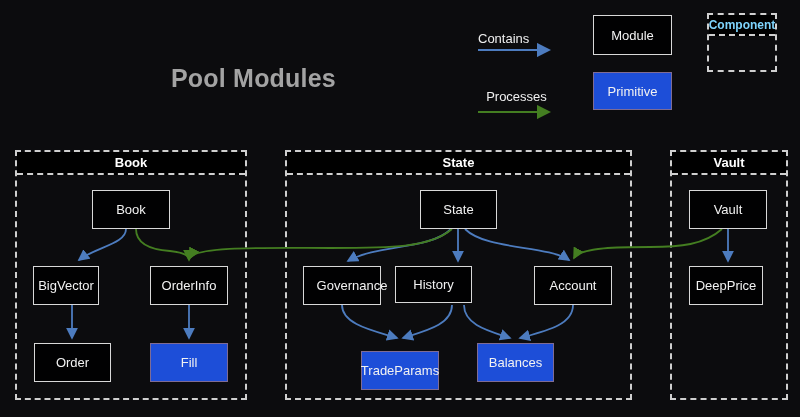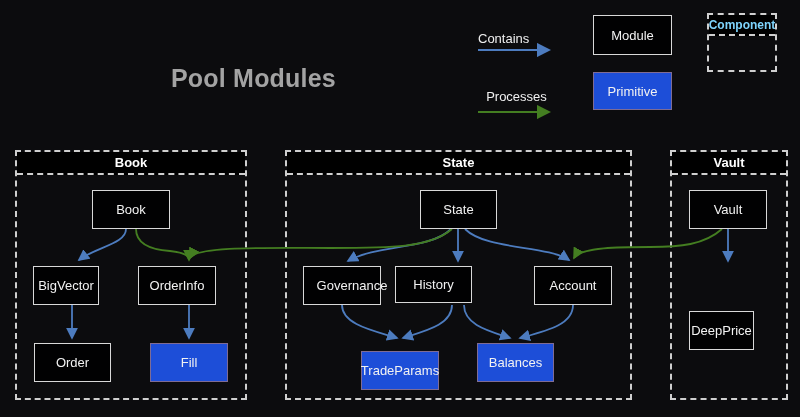--- a/index.html
+++ b/index.html
@@ -100,24 +100,24 @@
       <div class="container-header">Book</div>
     </div>
     <div class="container" style="left: 285px; top: 150px; width: 347px; height: 250px;">
       <div class="container-header">State</div>
     </div>
     <div class="container" style="left: 670px; top: 150px; width: 118px; height: 250px;">
       <div class="container-header">Vault</div>
     </div>
     <div class="node module" style="left: 92px; top: 190px; width: 78px; height: 39px;">Book</div>
     <div class="node module" style="left: 33px; top: 266px; width: 66px; height: 39px;">BigVector</div>
-    <div class="node module" style="left: 138px; top: 266px; width: 78px; height: 39px;">OrderInfo</div>
+    <div class="node module" style="left: 150px; top: 266px; width: 78px; height: 39px;">OrderInfo</div>
     <div class="node module" style="left: 34px; top: 343px; width: 77px; height: 39px;">Order</div>
     <div class="node primitive" style="left: 150px; top: 343px; width: 78px; height: 39px;">Fill</div>
     <div class="node module" style="left: 420px; top: 190px; width: 77px; height: 39px;">State</div>
     <div class="node module" style="left: 303px; top: 266px; width: 78px; height: 39px; padding-left: 20px;">Governance</div>
     <div class="node module" style="left: 395px; top: 266px; width: 77px; height: 37px;">History</div>
     <div class="node module" style="left: 534px; top: 266px; width: 78px; height: 39px;">Account</div>
     <div class="node primitive" style="left: 361px; top: 343px; width: 78px; height: 39px; margin-top: 8px;">TradeParams</div>
     <div class="node primitive" style="left: 477px; top: 343px; width: 77px; height: 39px;">Balances</div>
     <div class="node module" style="left: 689px; top: 190px; width: 78px; height: 39px;">Vault</div>
-    <div class="node module" style="left: 689px; top: 266px; width: 65px; height: 39px; margin-top: 45px;">DeepPrice</div>
+    <div class="node module" style="left: 689px; top: 266px; width: 74px; height: 39px;">DeepPrice</div>
   </div>
 
 </body></html>

